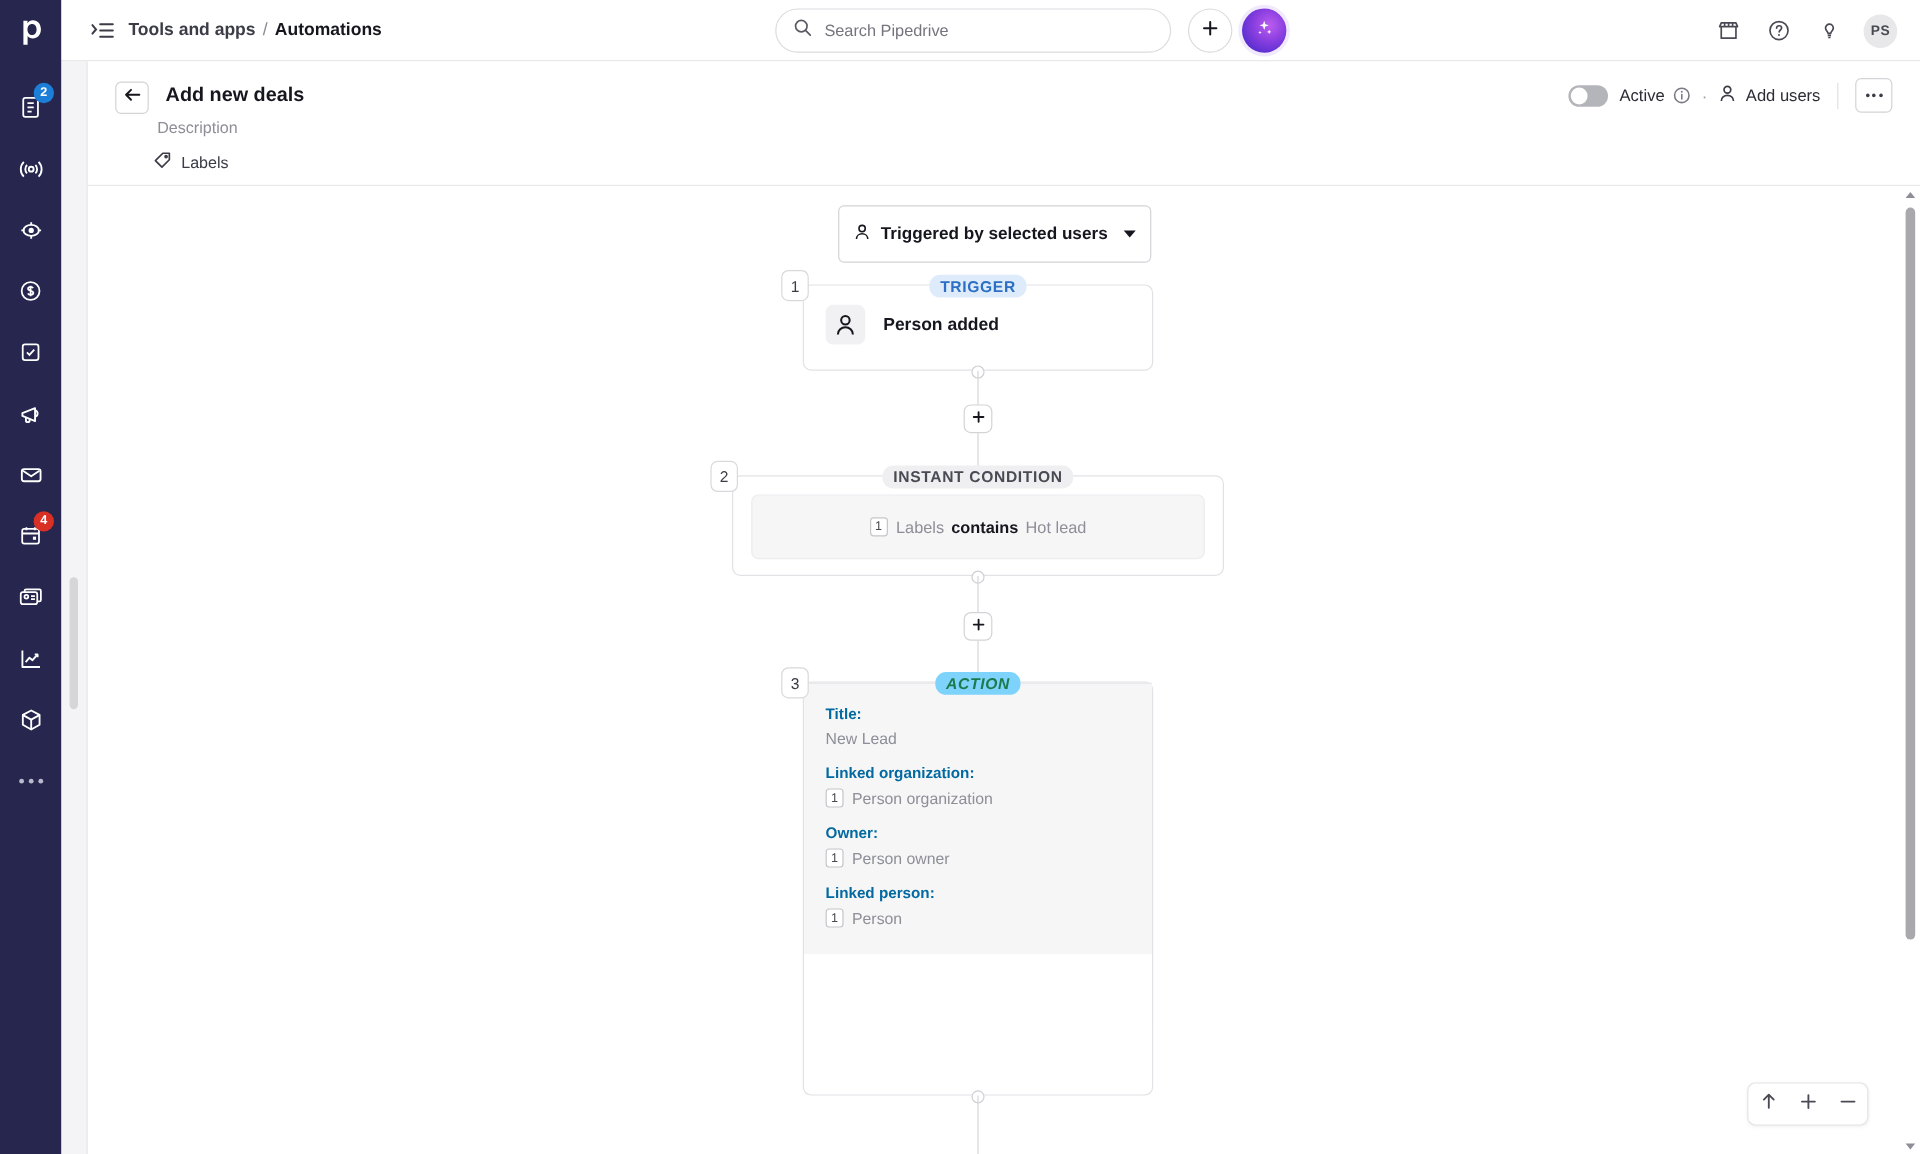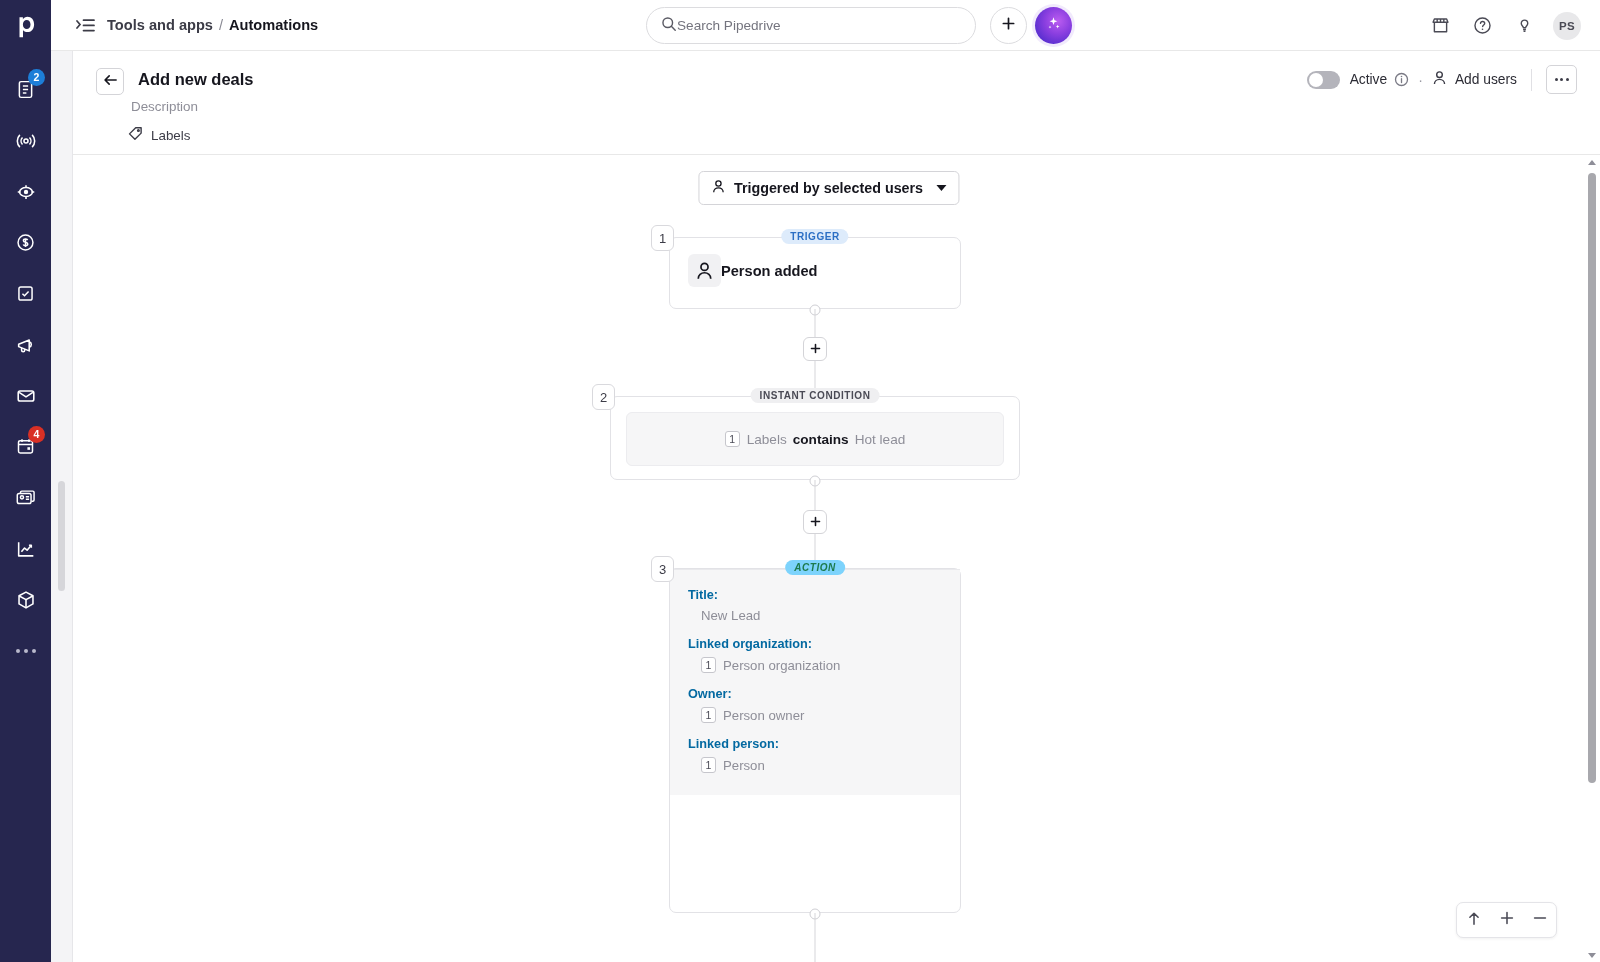--- a/index.html
+++ b/index.html
@@ -42,21 +42,21 @@
   }
   .hamburger { width: 30px; margin-left: 19px; display: flex; align-items: center; justify-content: center; cursor: pointer; }
   .breadcrumb { margin-left: 7px; font-size: 14.6px; display: flex; align-items: center; gap: 6px; white-space: nowrap; }
   .bc-parent { color: #3c3c47; font-weight: 700; cursor: pointer; }
   .bc-sep { color: #8a8a94; font-weight: 400; }
   .bc-current { color: #16161e; font-weight: 700; }
 
   .search-wrap { position: absolute; left: 595px; top: 7px; width: 330px; }
   .search-box {
     height: 37px; border: 1px solid #dcdcdf; border-radius: 19px; background: #fff;
-    display: flex; align-items: center; padding: 0 14px; gap: 0; cursor: text;
+    display: flex; align-items: center; padding: 0 14px; gap: 10px; cursor: text;
   }
   .search-box input {
     border: none; outline: none; font-size: 13.6px; color: #4a4a55;
     font-family: inherit; background: transparent; width: 100%;
   }
   .search-box input::placeholder { color: #74747e; }
 
   .round-btn {
     position: absolute; top: 7px; width: 37px; height: 37px; border-radius: 50%;
     border: 1px solid #dcdcdf; background: #fff;
@@ -115,44 +115,44 @@
   
   .canvas {
     position: absolute; left: 22px; right: 16px; top: 155px; bottom: 0;
     background: #fff; overflow: hidden;
   }
   .flow { position: absolute; left: 0; right: 0; top: 0; }
 
   
   .trigby {
     position: absolute; left: 50%; transform: translateX(-50%); top: 16px;
-    height: 34px; border: 1px solid #d4d4d8; border-radius: 5px; background: #fff;
+    height: 48px; border: 1px solid #d4d4d8; border-radius: 5px; background: #fff;
     display: flex; align-items: center; gap: 9px; padding: 0 12px; cursor: pointer;
     font-size: 14.3px; font-weight: 700; color: #16161e; white-space: nowrap;
   }
   .caret { width: 0; height: 0; border-left: 5px solid transparent; border-right: 5px solid transparent; border-top: 6px solid #16161e; margin-left: 4px; }
 
   
   .node { position: absolute; border: 1px solid #e2e2e6; border-radius: 7px; background: #fff; }
-  .node-head { display: flex; align-items: center; padding: 16px 18px; cursor: pointer; }
+  .node-head { display: flex; align-items: center; gap: 15px; padding: 16px 18px; cursor: pointer; }
   .node-ico {
     width: 33px; height: 33px; border-radius: 6px; background: #f1f1f3;
     display: flex; align-items: center; justify-content: center; flex: 0 0 33px;
   }
   .node-title { font-size: 14.6px; font-weight: 700; color: #16161e; }
 
   .step-num {
     position: absolute; left: -19px; top: -13px; width: 23px; height: 26px;
     border: 1px solid #d9d9dd; border-radius: 6px; background: #fff;
     display: flex; align-items: center; justify-content: center;
     font-size: 13px; color: #3c3c47; z-index: 2;
   }
   .node-tag {
     position: absolute; top: -9px; left: 50%; transform: translateX(-50%);
-    font-size: 10px; font-weight: 700; letter-spacing: .55px;
+    font-size: 13px; font-weight: 700; letter-spacing: .55px;
     padding: 2px 9px; border-radius: 9px; background: #fff; white-space: nowrap;
   }
   .node-tag.trigger { background: #ddebfb; color: #2c6fc4; }
   .node-tag.condition { background: #efeff1; color: #4a4a55; }
   .node-tag.action { background: #7dd3fc; color: #1d7a4c; font-style: italic; }
 
   .connector-dot {
     position: absolute; left: 50%; transform: translate(-50%,-50%);
     width: 11px; height: 11px; border-radius: 50%; background: #fff; border: 1px solid #cfcfd4;
   }
@@ -174,21 +174,21 @@
     font-size: 10.5px; color: #4a4a55; padding: 0 3px; margin-right: 7px; background: #fff;
   }
   .cond-text { font-size: 13.6px; color: #8e8e98; display: flex; align-items: center; }
   .cond-text b { color: #16161e; font-weight: 700; margin: 0 6px; }
 
   
   .node-body { border-top: 1px solid #e9e9ec; background: #f6f6f7; padding: 18px 18px 22px 18px; }
   .fld { margin-bottom: 14px; }
   .fld:last-child { margin-bottom: 0; }
   .fld-label { font-size: 12.7px; font-weight: 700; color: #0369a1; margin-bottom: 6px; }
-  .fld-value { font-size: 13.2px; color: #8e8e98; display: flex; align-items: center; margin-left: 13px; }
+  .fld-value { font-size: 13.2px; color: #8e8e98; display: flex; align-items: center; }
 
   
   .zoomctl {
     position: absolute; right: 27px; bottom: 24px; height: 36px;
     background: #fff; border: 1px solid #e4e4e8; border-radius: 7px;
     display: flex; align-items: center; box-shadow: 0 1px 3px rgba(0,0,0,.06); z-index: 10;
   }
   .zoomctl div { width: 33px; height: 36px; display: flex; align-items: center; justify-content: center; cursor: pointer; }
 
   

